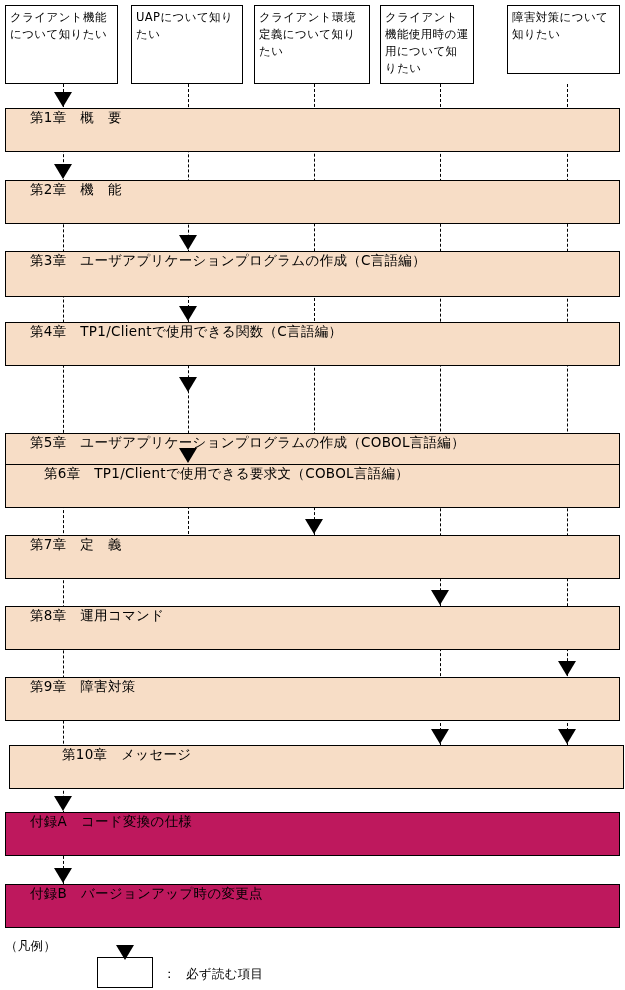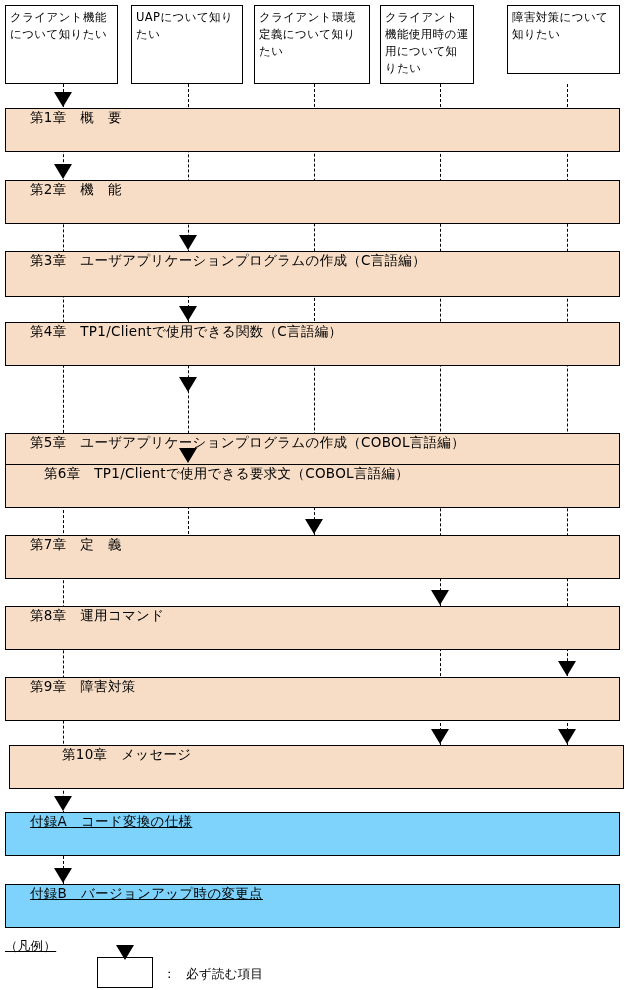--- a/index.html
+++ b/index.html
@@ -32,21 +32,21 @@
     width:615px;
     height:44px;
     border:1.5px solid #000;
     box-sizing:border-box;
     display:flex;
     align-items:flex-start;
     font-size:13.5px;
     letter-spacing:0.3px;
   }
   .bar.chapter{background:#f7ddc6;}
-  .bar.appendix{background:#7dd3fc;text-decoration:underline;}
+  .bar.appendix{background:#be185d;}
   .bar .bar-label{padding-left:24px;white-space:pre;}
 
   
   .vline{
     position:absolute;
     width:0;
     border-left:1.5px dashed #000;
   }
 
   
@@ -125,17 +125,17 @@
     <div class="bar appendix" style="top:812px;left:5px;width:615px;height:44px;">
       <span class="bar-label">付録A　コード変換の仕様</span>
     </div>
     <div class="arrow" style="left:54px;top:796px;"></div>
     <div class="bar appendix" style="top:884px;left:5px;width:615px;height:44px;">
       <span class="bar-label">付録B　バージョンアップ時の変更点</span>
     </div>
     <div class="arrow" style="left:54px;top:868px;"></div>
   </div>
 
-<div class="legend" id="legend-title" style="left:5px;top:938px;text-decoration:underline;">（凡例）</div>
+<div class="legend" id="legend-title" style="left:5px;top:938px;">（凡例）</div>
 <div class="legend-box" id="legend-sample" style="left:97px;top:957px;width:56px;height:31px;"></div>
 <div class="arrow" id="legend-arrow" style="left:116px;top:945px;"></div>
 <div class="legend" id="legend-sep" style="left:163px;top:966px;">：</div>
 <div class="legend" id="legend-desc" style="left:186px;top:966px;">必ず読む項目</div>
 
 </body></html>

